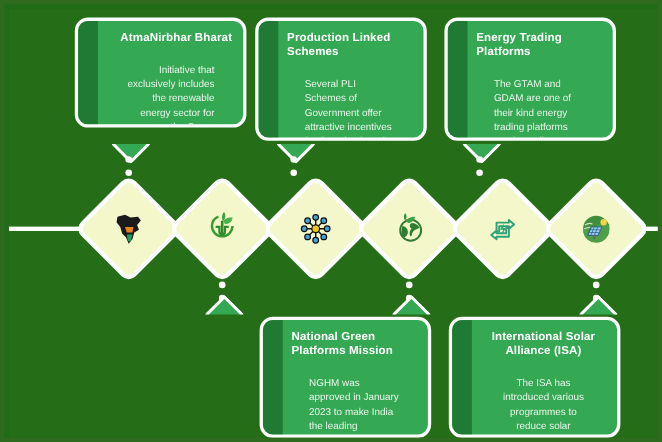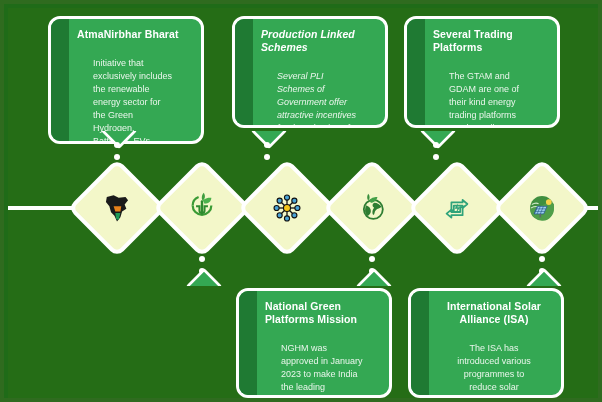--- a/index.html
+++ b/index.html
@@ -137,50 +137,50 @@
   }
 </style>
 </head>
 <body>
 
 <div id="infographic">
   <div class="canvas">
 
     <div class="spine"></div>
 
-    <div class="card" style="left:40px; top:8px; width:156px; height:128px;">
+    <div class="card" style="left:60px; top:8px; width:156px; height:100px;text-align:right;">
       <div class="strip"></div>
       <div class="body">
         <h3>AtmaNirbhar Bharat</h3>
         <p>Initiative that exclusively includes the renewable energy sector for the Green Hydrogen, Batteries, EVs, Charging Points and has attracted many investors</p>
       </div>
     </div>
     <div class="tail tail-down" style="left:98px; top:110px;"></div>
     <div class="dots" style="left:105px; top:134px;">
       <i></i>
       <i></i>
     </div>
 
-    <div class="card" style="left:224px; top:8px; width:156px; height:112px;font-style:italic;">
+    <div class="card" style="left:224px; top:8px; width:156px; height:112px;">
       <div class="strip"></div>
       <div class="body">
         <h3>Production Linked Schemes</h3>
         <p>Several PLI Schemes of Government offer attractive incentives for the adoption of sustainable technology.</p>
       </div>
     </div>
     <div class="tail tail-down" style="left:248px; top:110px;"></div>
     <div class="dots" style="left:255px; top:134px;">
       <i></i>
       <i></i>
     </div>
 
     <div class="card" style="left:396px; top:8px; width:156px; height:112px;">
       <div class="strip"></div>
       <div class="body">
-        <h3>Several Trading Platforms</h3>
+        <h3>Energy Trading Platforms</h3>
         <p>The GTAM and GDAM are one of their kind energy trading platforms used to sell power units generated by renewable developers.</p>
       </div>
     </div>
     <div class="tail tail-down" style="left:417px; top:110px;"></div>
     <div class="dots" style="left:424px; top:134px;">
       <i></i>
       <i></i>
     </div>
 
     <div class="diamond" style="left:78px; top:169px;">

